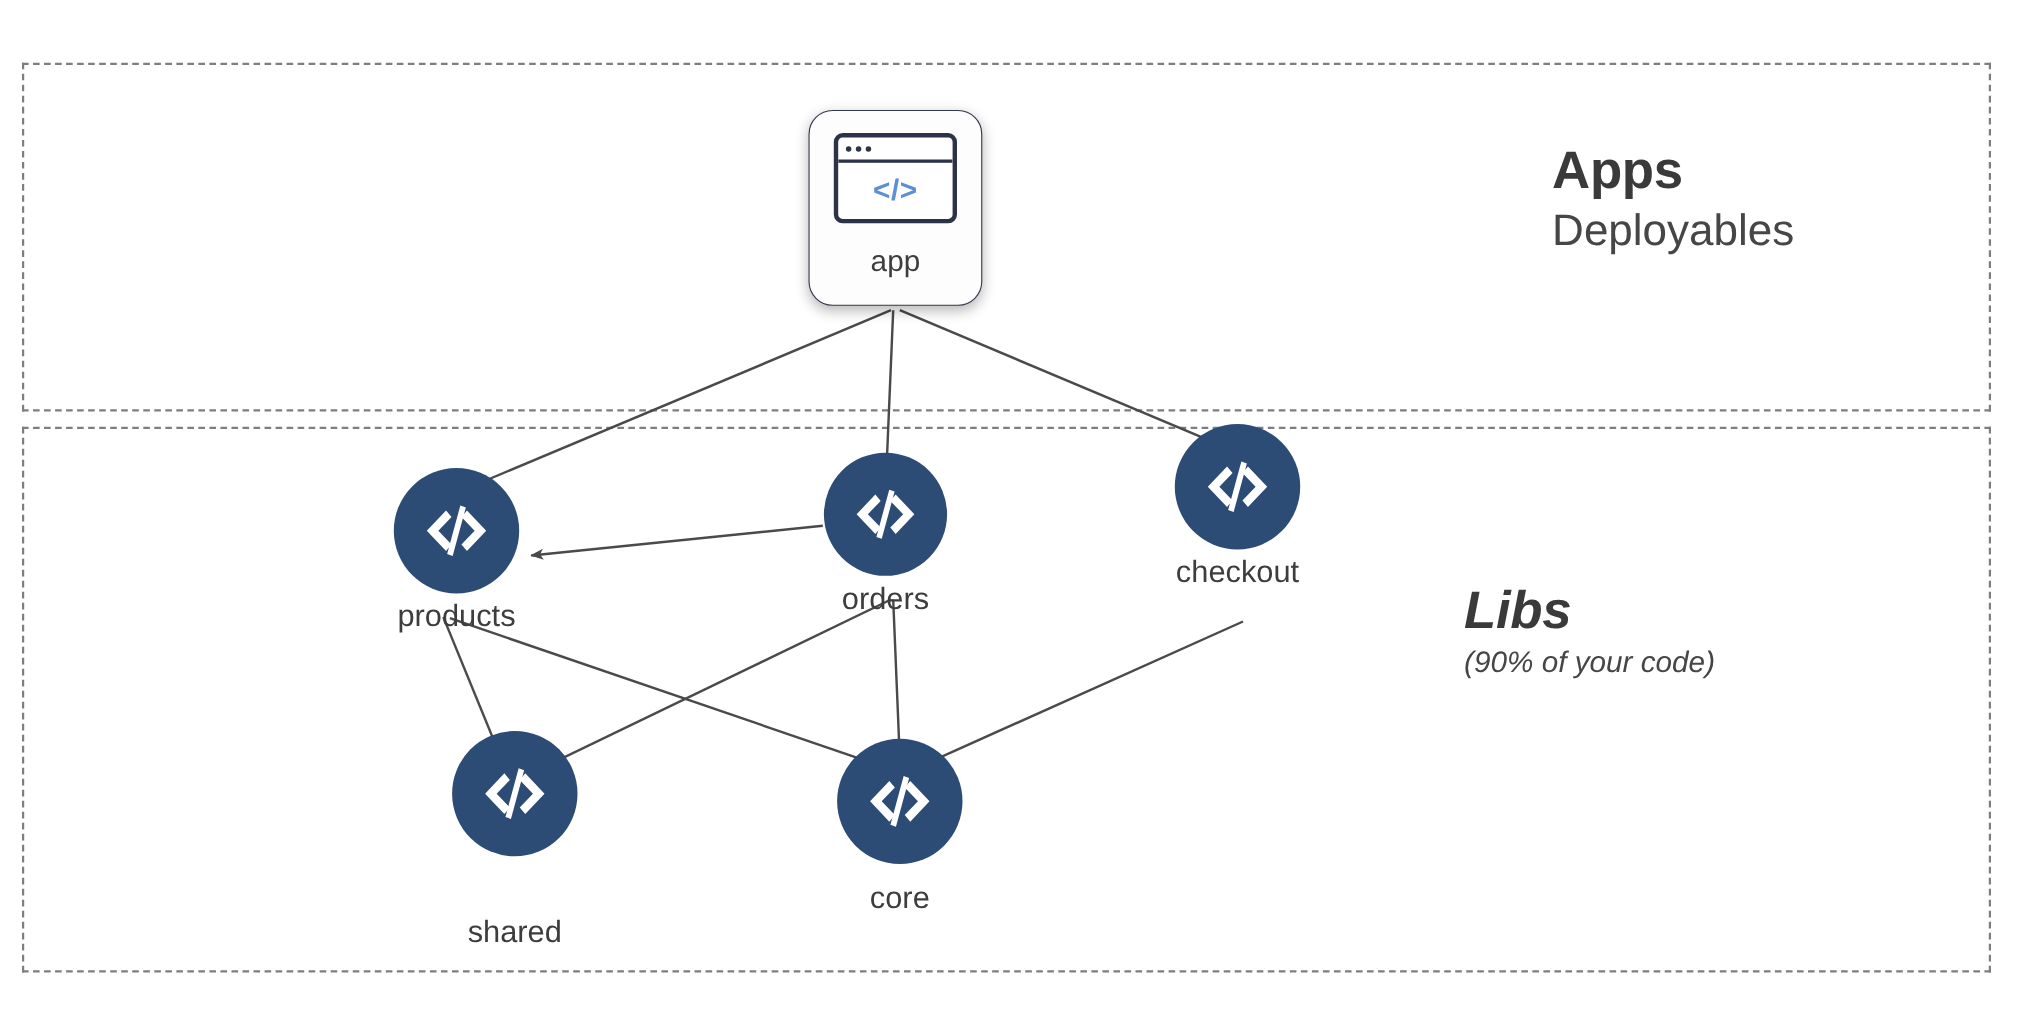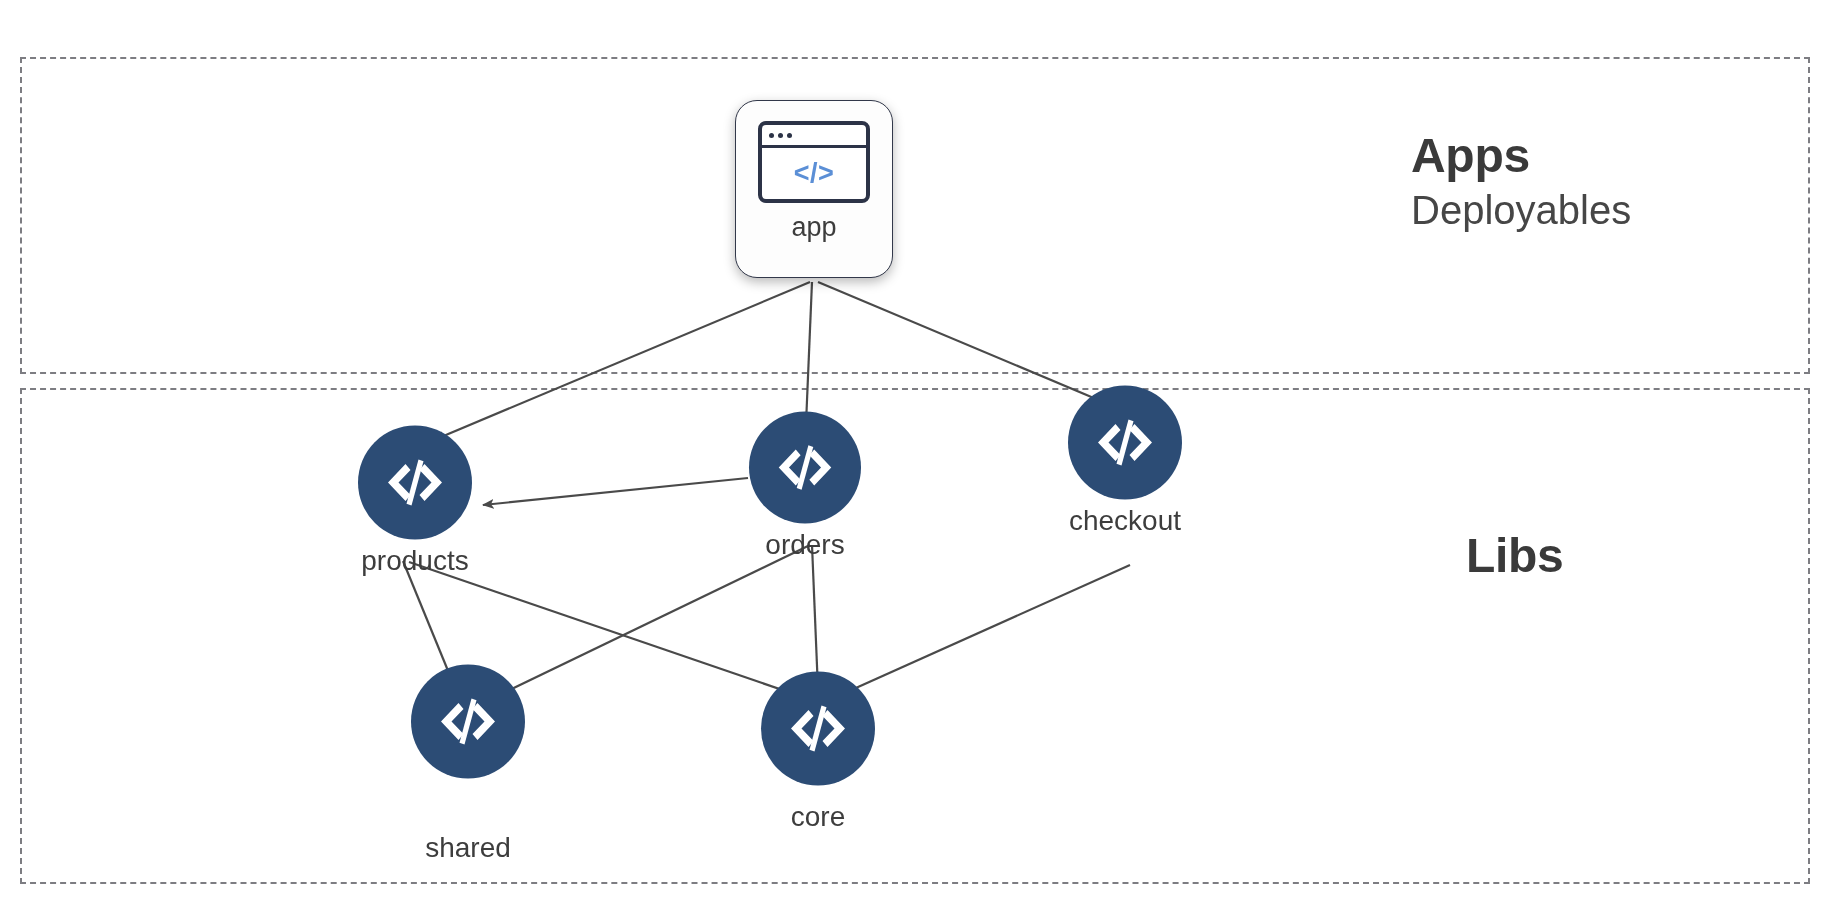--- a/index.html
+++ b/index.html
@@ -44,21 +44,21 @@
     color: #3a3a3a;
   }
   .tier-caption .tier-sub {
     display: block;
     font-size: 40px;
     font-weight: normal;
     color: #464646;
     margin-top: 2px;
   }
   #caption-apps { left: 1411px; top: 128px; }
-  #caption-libs { left: 1466px; top: 528px; }
+  #caption-libs { left: 1331px; top: 528px; font-style: italic; }
   #caption-libs .tier-sub { font-size: 27px; }
 
   
   #edge-layer {
     position: absolute;
     left: 0;
     top: 0;
     width: 1838px;
     height: 920px;
     pointer-events: none;
@@ -116,21 +116,21 @@
   .browser-code {
     font-family: "Liberation Sans", sans-serif;
     font-size: 27px;
     font-weight: bold;
     color: #5b8fd6;
     letter-spacing: 0.5px;
     line-height: 1;
     user-select: none;
   }
   #node-app .app-label {
-    margin-top: 9px;
+    margin-top: 19px;
     font-size: 27px;
     color: #3d3d3d;
   }
 
   
   .lib-node {
     position: absolute;
     display: flex;
     flex-direction: column;
     align-items: center;
@@ -160,20 +160,21 @@
 
   <div class="tier" id="tier-apps"></div>
   <div class="tier" id="tier-libs"></div>
 
   <div class="tier-caption" id="caption-apps">
     <span class="tier-title">Apps</span>
     <span class="tier-sub">Deployables</span>
   </div>
   <div class="tier-caption" id="caption-libs">
     <span class="tier-title">Libs</span>
+    <span class="tier-sub">(90% of your code)</span>
   </div>
 
   <svg id="edge-layer" viewBox="0 0 1838 920">
     <defs>
       <marker id="arrowhead" viewBox="0 0 12 10" refX="11" refY="5" markerWidth="12" markerHeight="10" orient="auto-start-reverse" markerUnits="userSpaceOnUse">
         <path d="M0,0 L12,5 L0,10 L3,5 Z" fill="#4a4a4a"></path>
       </marker>
     </defs>
     <g stroke="#4a4a4a" stroke-width="2.2" fill="none" marker-end="url(#arrowhead)">
 

